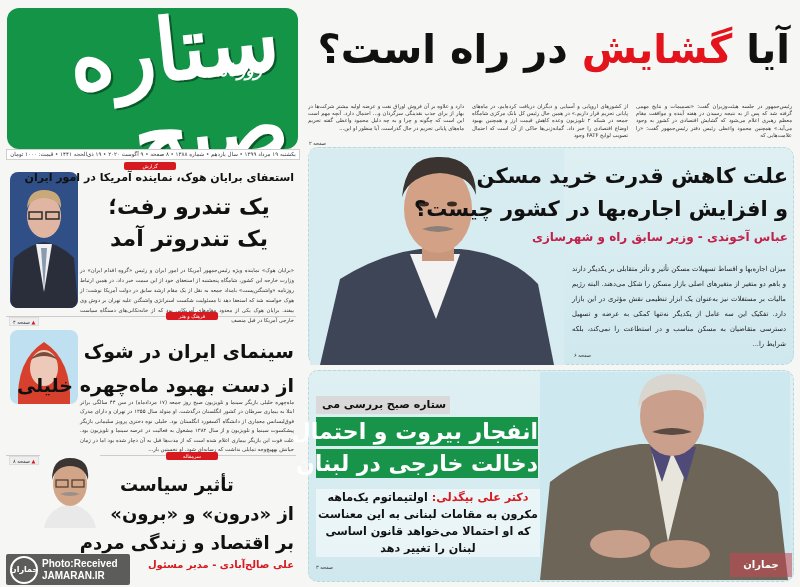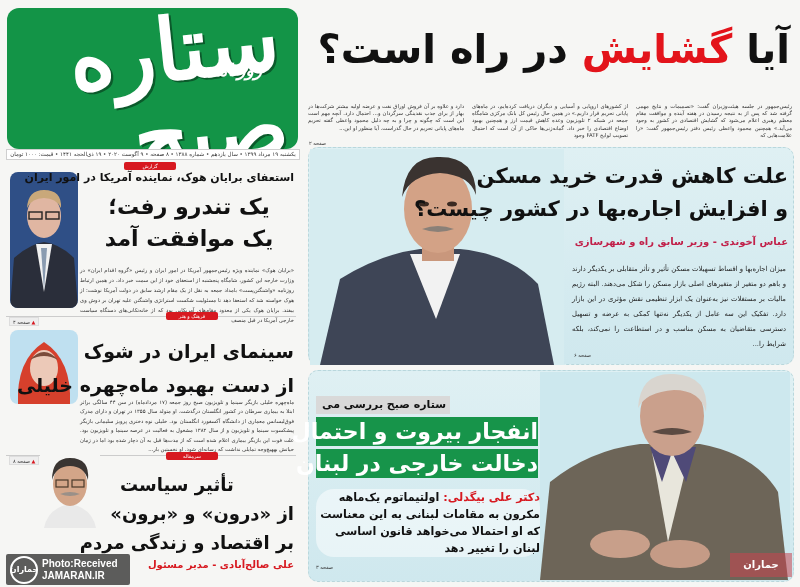--- a/index.html
+++ b/index.html
@@ -77,22 +77,22 @@
   .photo {
     position: absolute; overflow: hidden;
   }
   .photo-akhoundi { left: 310px; top: 149px; width: 254px; height: 216px; }
   .box1-title {
     position: absolute; left: 566px; top: 160px; width: 222px;
     direction: rtl; text-align: right; font-weight: bold; font-size: 21px; line-height: 33px; color: #111;
     white-space: nowrap;
   }
   .box1-byline {
-    position: absolute; left: 566px; top: 236px; width: 222px;
-    direction: rtl; text-align: right; font-size: 10px; color: #c1214a; font-weight: bold; white-space: nowrap;
+    position: absolute; left: 566px; top: 230px; width: 222px;
+    direction: rtl; text-align: right; font-size: 12px; color: #c1214a; font-weight: bold; white-space: nowrap;
   }
   .box1-body {
     position: absolute; left: 572px; top: 262px; width: 214px;
     direction: rtl; text-align: justify; font-size: 6.8px; line-height: 15px; color: #222;
   }
   .box1-page { position: absolute; left: 574px; top: 352px; font-size: 5px; color: #333; direction: rtl; }
 
   
   .box2 { left: 308px; top: 370px; width: 486px; height: 212px; }
   .photo-bigdeli { left: 540px; top: 372px; width: 250px; height: 208px; }
@@ -104,23 +104,22 @@
   .box2-headline {
     position: absolute; left: 316px; top: 417px; width: 222px;
   }
   .box2-headline div {
     background: #17944a; color: #fff; direction: rtl; text-align: center;
     font-weight: bold; font-size: 22px; line-height: 29px; height: 29px; margin-bottom: 3px;
     white-space: nowrap;
   }
   .box2-lead {
     position: absolute; left: 316px; top: 489px; width: 224px;
-    direction: rtl; text-align: right; font-size: 11.2px; line-height: 17px; font-weight: bold; color: #111;
+    direction: rtl; text-align: center; font-size: 11.2px; line-height: 17px; font-weight: bold; color: #111;
     background: rgba(255,255,255,0.5);
-    border-radius: 18px;
   }
   .box2-lead .author { color: #d71920; }
   .box2-page { position: absolute; left: 316px; top: 564px; font-size: 5px; color: #333; direction: rtl; }
   .watermark-jam {
     position: absolute; left: 730px; top: 553px; width: 62px; height: 24px;
     background: rgba(200,70,80,0.55); color: #fff; font-size: 10px; font-weight: bold;
     text-align: center; line-height: 24px; direction: rtl;
   }
 
   
@@ -265,21 +264,21 @@
       <path d="M31 76 L34 118 L37 76 Z" fill="#8a9bb0"></path>
       <ellipse cx="34" cy="44" rx="17" ry="22" fill="#e0b6a2"></ellipse>
       <path d="M17 36 Q18 18 34 18 Q52 18 51 36 Q46 26 34 26 Q22 26 17 36 Z" fill="#c9a87a"></path>
       <rect x="19" y="40" width="13" height="7" fill="none" stroke="#222" stroke-width="1.4"></rect>
       <rect x="36" y="40" width="13" height="7" fill="none" stroke="#222" stroke-width="1.4"></rect>
     </svg>
   </div>
   <div class="hook-kicker">استعفای برایان هوک، نماینده آمریکا در امور ایران</div>
   <div class="hook-headline">
     <div>یک تندرو رفت؛</div>
-    <div>یک موافقت آمد</div>
+    <div>یک تندروتر آمد</div>
   </div>
   <div class="hook-body">«برایان هوک» نماینده ویژه رئیس‌جمهور آمریکا در امور ایران و رئیس «گروه اقدام ایران» در وزارت خارجه این کشور، شامگاه پنجشنبه از استعفای خود از این سمت خبر داد. در همین ارتباط روزنامه «واشنگتن‌پست» بامداد جمعه به نقل از یک مقام ارشد سابق در دولت آمریکا نوشت: از هوک خواسته شد که استعفا دهد تا مسئولیت شکست استراتژی واشنگتن علیه تهران بر دوش وی بیفتد. برایان هوک یکی از معدود مقام‌های آمریکایی بود که از خانه‌تکانی‌های دستگاه سیاست خارجی آمریکا در قبل منصف</div>
 
   <div class="divider" style="top:316px;"></div>
   <div class="page-ref" style="top:317px;">
     <span class="arr">▲</span>
     <span>صفحه ۴</span>
   </div>
 
   <div class="tag" style="left:166px; top:312px;">فرهنگ و هنر</div>

